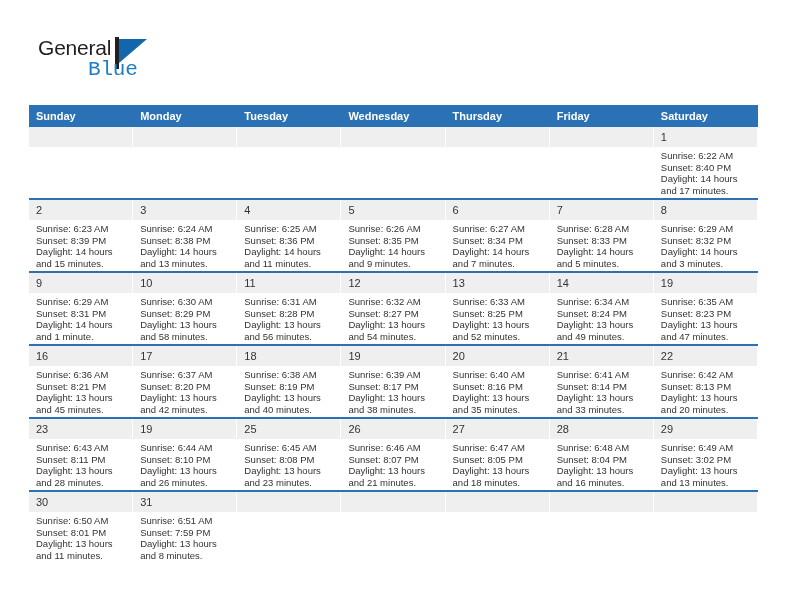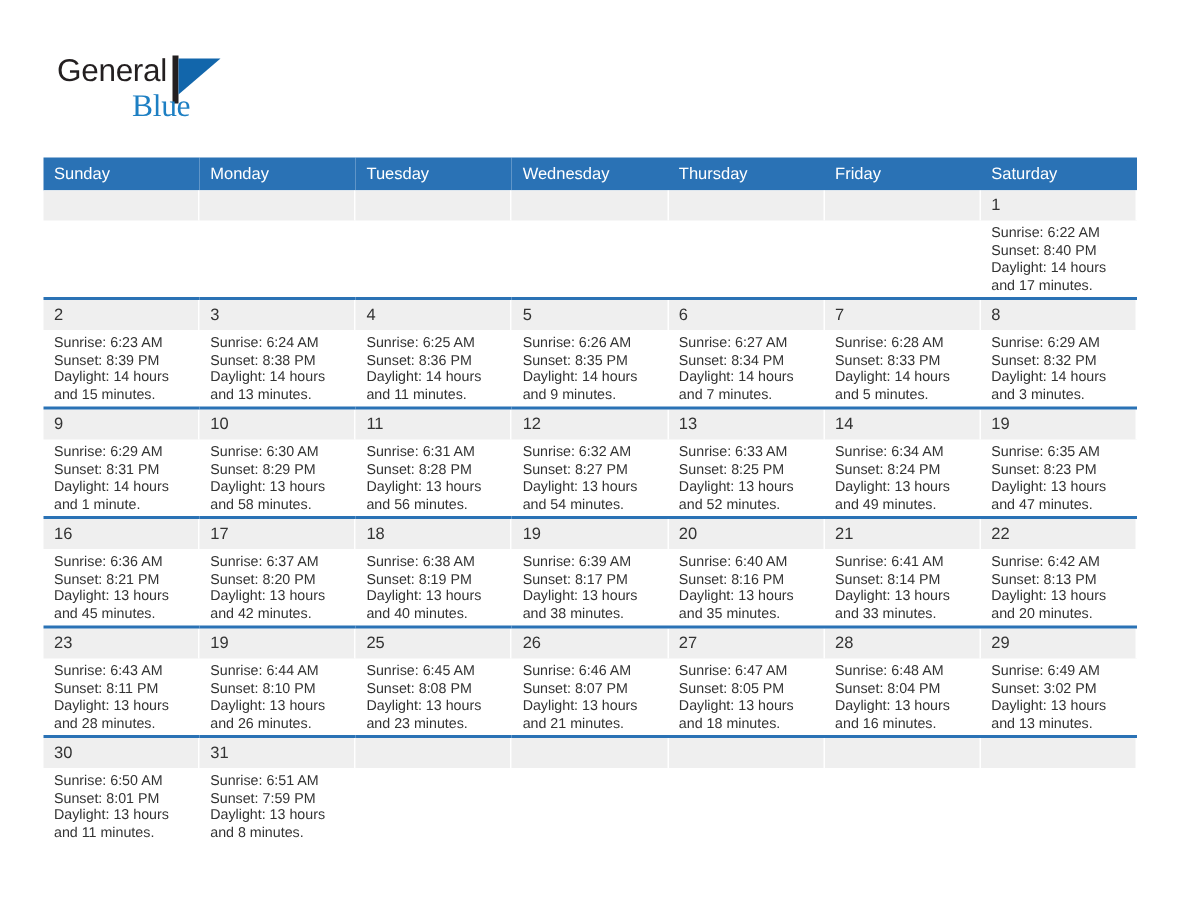--- a/index.html
+++ b/index.html
@@ -46,21 +46,21 @@
     letter-spacing: -0.2px;
     font-family: "Liberation Sans", sans-serif;
   }
   .brand-blue {
     position: absolute;
     left: 50px;
     top: 22px;
     font-size: 21px;
     color: #1d7fc3;
     letter-spacing: -0.2px;
-    font-family: Liberation Serif, serif;
+    font-family: Liberation Mono, monospace;
   }
   .brand-mark {
     position: absolute;
     left: 77px;
     top: 1px;
     width: 34px;
     height: 32px;
   }
   .brand-mark .bar {
     position: absolute;
@@ -103,21 +103,21 @@
     left: 29px;
     top: 105px;
     width: 729px;
     border-collapse: collapse;
     table-layout: fixed;
   }
   .cal th {
     background: #2a72b5;
     color: #ffffff;
     font-size: 11px;
-    font-weight: normal;
+    font-weight: bold;
     text-align: left;
     padding: 5px 0 5px 7px;
     height: 11px;
     border: none;
   }
   .cal td {
     vertical-align: top;
     padding: 0;
     border: none;
     border-bottom: 2px solid #2a72b5;

